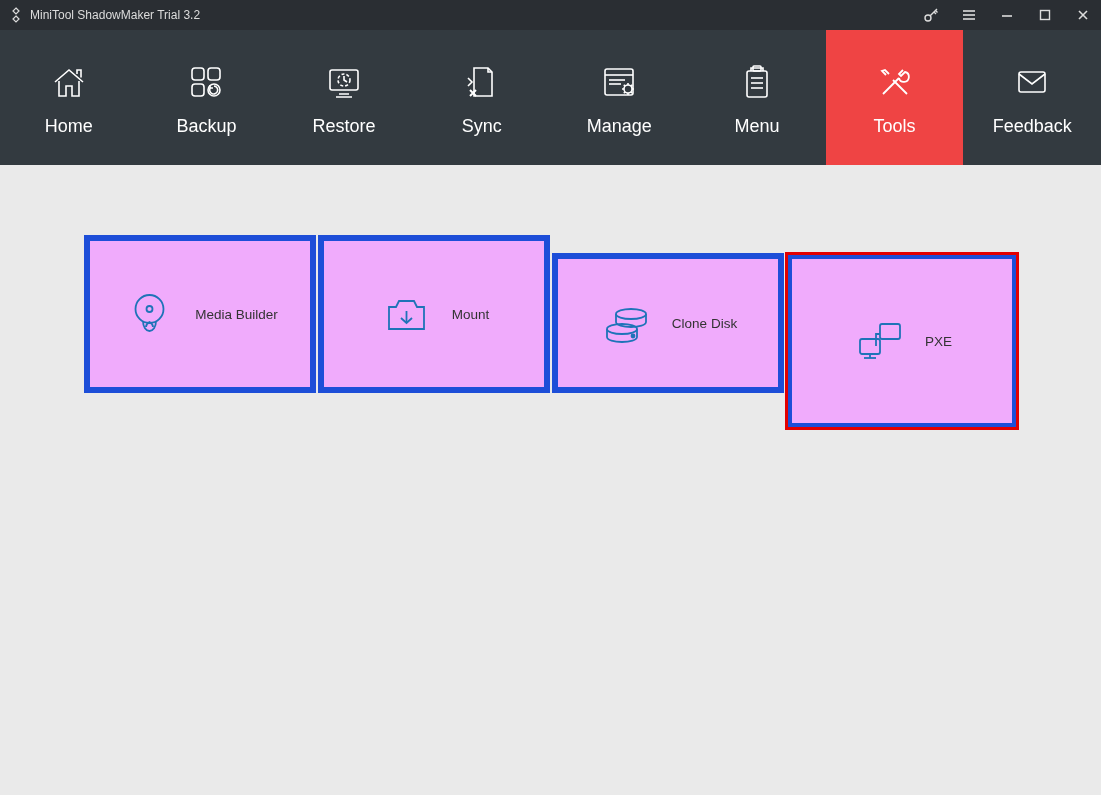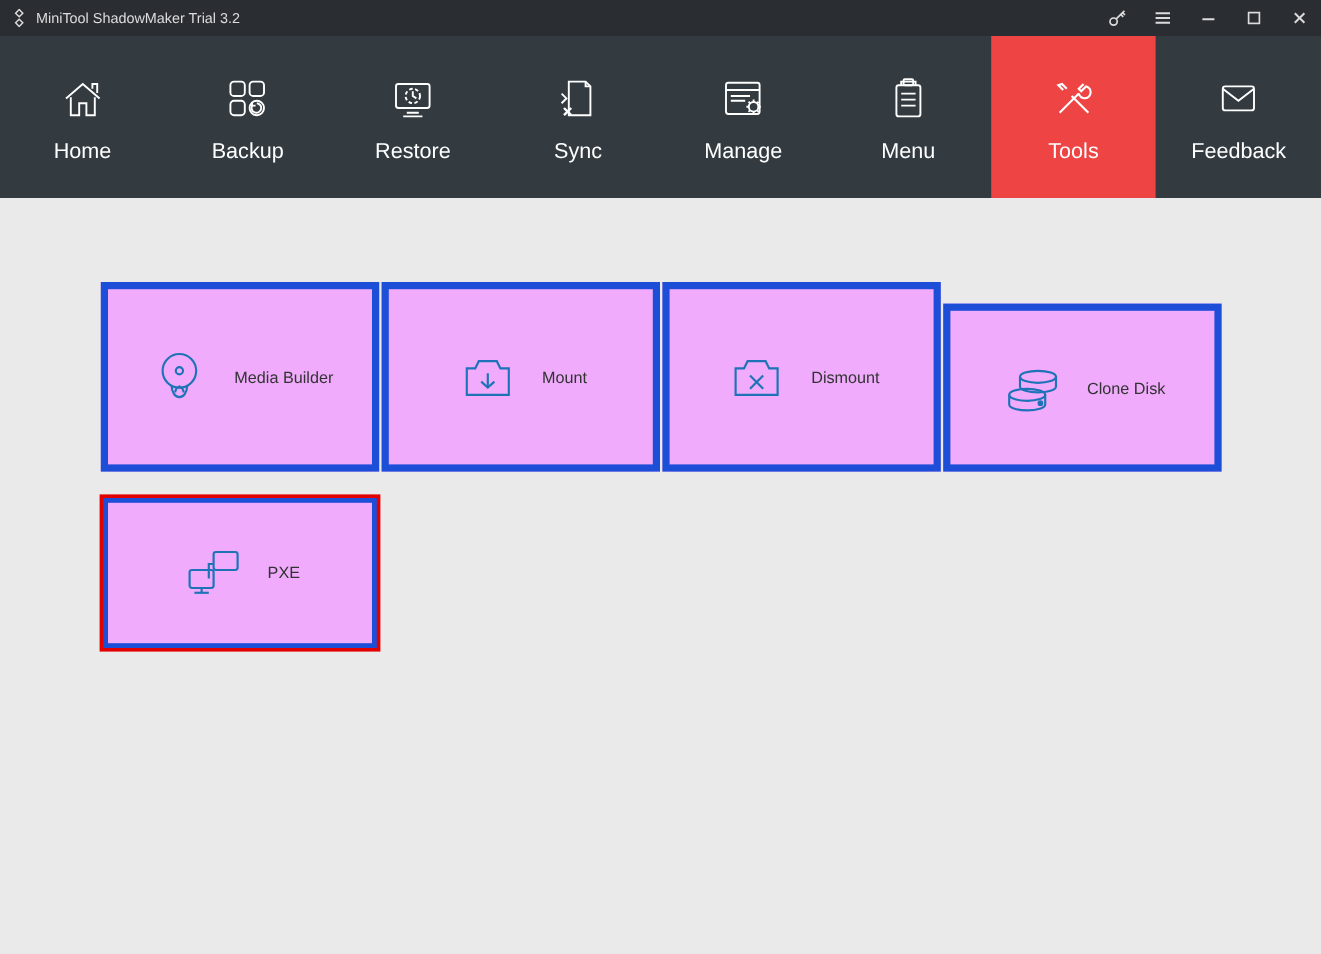--- a/index.html
+++ b/index.html
@@ -90,21 +90,21 @@
     color: #1e73b8;
   }
   .tool-card .tool-label {
     font-size: 13.5px;
     color: #333;
   }
   .tool-card.highlighted {
     outline: 3px solid #e30000;
     outline-offset: -2px;
     margin-top: 18px;
-    height: 129px;
+    height: 176px;
   }
   .row2-offset { margin-top: 18px; height: 140px; }
   .row2-offset.highlighted { margin-top: 18px; }
 </style>
 </head>
 <body>
 
 <div class="titlebar">
   <span class="logo">
     <svg width="16" height="16" viewBox="0 0 16 16">
@@ -274,30 +274,20 @@
     <span class="tool-icon">
       <svg width="55" height="55" viewBox="0 0 55 55" stroke="#1e73b8" stroke-width="1.8" fill="none">
           <path d="M10 20 L10 42 L45 42 L45 20 L38 20 L35 14 L20 14 L17 20 Z"></path>
           <line x1="27.5" y1="24" x2="27.5" y2="36"></line>
           <path d="M22 31 L27.5 36 L33 31"></path>
         </svg>
     </span>
     <span class="tool-label">Mount</span>
   </div>
 
-  <div class="tool-card">
-    <span class="tool-icon">
-      <svg width="55" height="55" viewBox="0 0 55 55" stroke="#1e73b8" stroke-width="1.8" fill="none">
-          <path d="M10 20 L10 42 L45 42 L45 20 L38 20 L35 14 L20 14 L17 20 Z"></path>
-          <line x1="22" y1="26" x2="33" y2="37"></line>
-          <line x1="33" y1="26" x2="22" y2="37"></line>
-        </svg>
-    </span>
-    <span class="tool-label">Dismount</span>
-  </div>
 
   <div class="tool-card row2-offset">
     <span class="tool-icon">
       <svg width="55" height="55" viewBox="0 0 55 55" stroke="#1e73b8" stroke-width="1.8" fill="none">
           <ellipse cx="32" cy="18" rx="15" ry="5"></ellipse>
           <path d="M17 18 L17 26 C17 29 24 31 32 31 C40 31 47 29 47 26 L47 18"></path>
           <ellipse cx="23" cy="33" rx="15" ry="5"></ellipse>
           <path d="M8 33 L8 41 C8 44 15 46 23 46 C31 46 38 44 38 41 L38 33"></path>
           <circle cx="34" cy="40" r="1.5" fill="#1e73b8"></circle>
         </svg>

